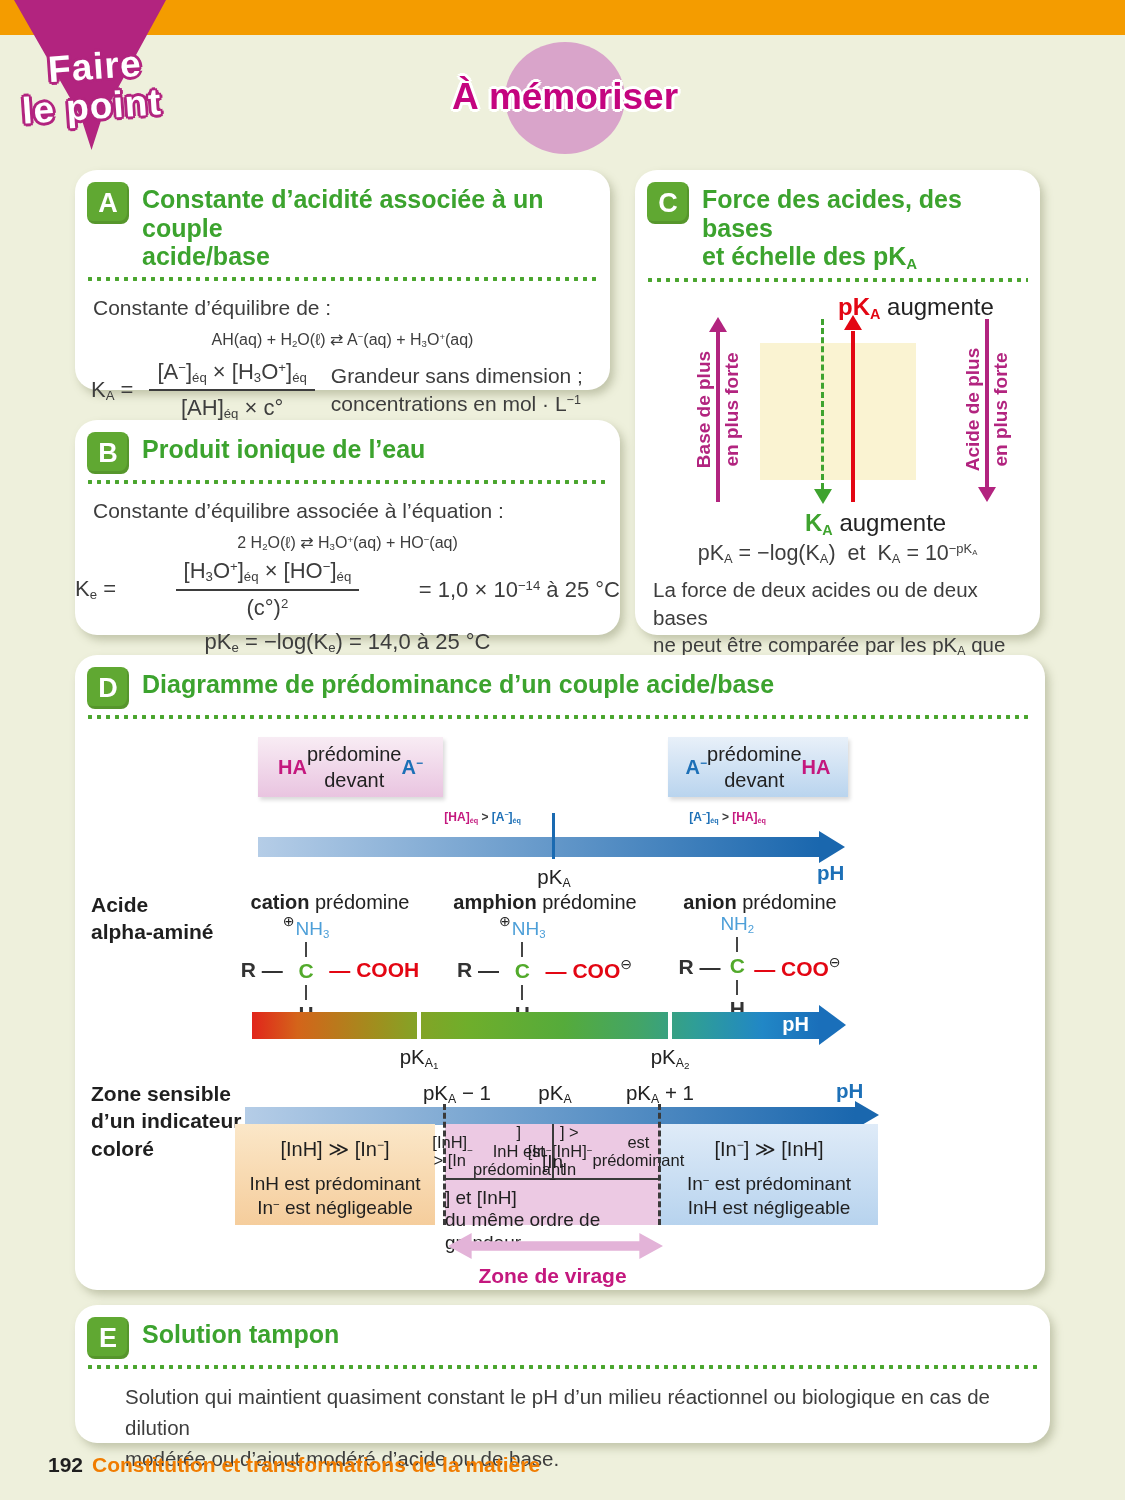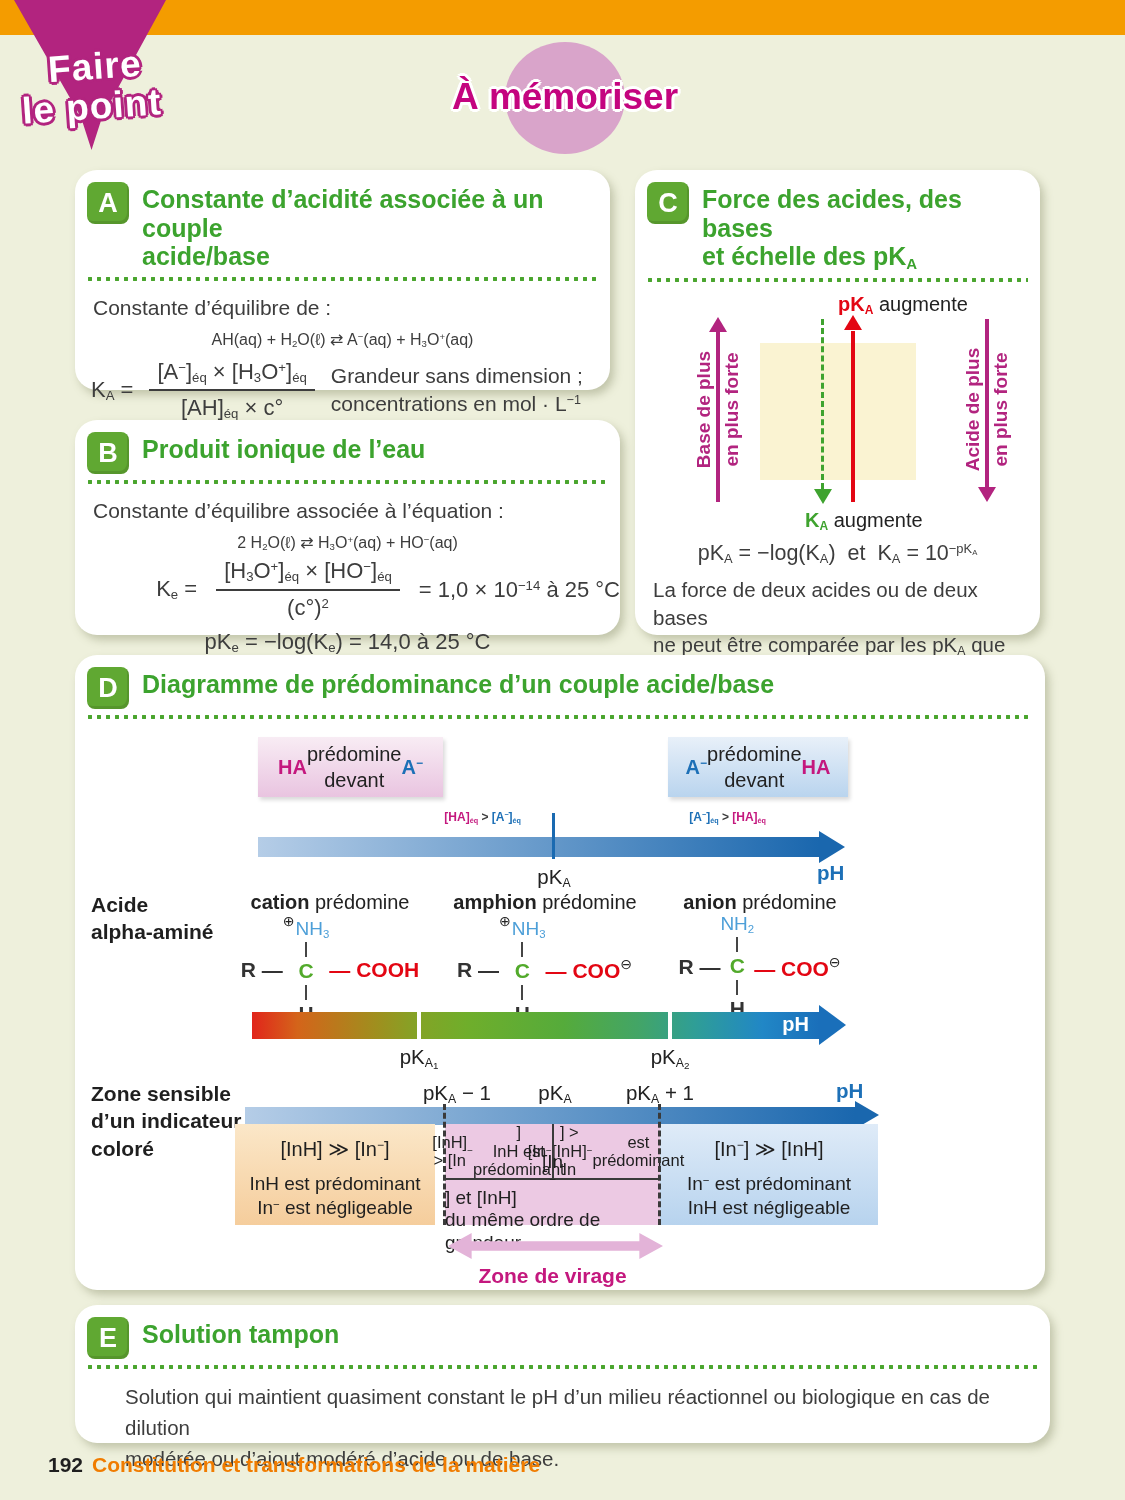--- a/index.html
+++ b/index.html
@@ -52,36 +52,36 @@
     background-image:radial-gradient(circle at 3px 3px,#4aa52e 2.1px,rgba(0,0,0,0) 2.5px);
     background-size:9px 6px; background-repeat:repeat-x; }
 
   .intro { font-size:21px; padding:14px 0 0 18px; }
   .equation { font-size:16px; text-align:center; padding-top:10px; }
   .frac { display:inline-block; text-align:center; vertical-align:middle; }
   .frac .num { display:block; padding:0 8px 4px; }
   .frac .den { display:block; border-top:2px solid #3d3d3d; padding:4px 8px 0; }
   .ka-row { display:flex; align-items:center; gap:16px; padding:10px 0 0 16px; font-size:22px; }
   .notes { font-size:21px; line-height:1.35; }
-  .ke-row { display:flex; align-items:center; justify-content:flex-end; gap:19px; padding-top:6px; font-size:22px; }
+  .ke-row { display:flex; align-items:center; justify-content:space-between; gap:10px; padding-top:6px; font-size:22px; }
   .pke-line { text-align:center; font-size:22px; padding-top:8px; }
 
   
   .c-diag { position:relative; height:250px; margin-top:4px; }
   .c-yellow { position:absolute; left:125px; top:56px; width:156px; height:137px; background:#faf3d2; }
   .vshaft { position:absolute; }
   .shaft-magenta { width:4px; background:#b2247f; }
   .shaft-red { width:4px; background:#e30613; }
   .ah-up, .ah-down { position:absolute; width:0; height:0; border-left:9px solid transparent; border-right:9px solid transparent; }
   .ah-up { border-bottom:15px solid; }
   .ah-down { border-top:15px solid; }
   .green-dash { position:absolute; border-left:3px dashed #3fa32f; }
   .rot-label { position:absolute; width:200px; text-align:center; transform:rotate(-90deg);
     font-weight:bold; color:#b2247f; font-size:19px; line-height:1.45; }
-  .c-lab { position:absolute; font-size:20px; white-space:nowrap; color:#222; }
+  .c-lab { position:absolute; font-size:24px; white-space:nowrap; color:#222; }
   .c-lab b { font-weight:bold; }
   .c-formula { text-align:center; font-size:21.5px; padding-top:4px; }
   .c-par { font-size:20.5px; line-height:1.34; padding:10px 16px 0 18px; }
 
   
   .d-diag { position:relative; width:938px; height:577px; margin:2px 0 0 16px; font-size:20px; }
   .d-box { position:absolute; height:60px; display:flex; align-items:center; justify-content:center;
     text-align:center; line-height:1.3; box-shadow:2px 3px 4px rgba(0,0,0,.15); color:#222; }
   .d-box-pink { left:167px; top:15px; width:185px; background:linear-gradient(180deg,#f8ecf4,#e9c4e0); }
   .d-box-blue { left:577px; top:15px; width:180px; background:linear-gradient(180deg,#e8f0f9,#b9d4ee); }

